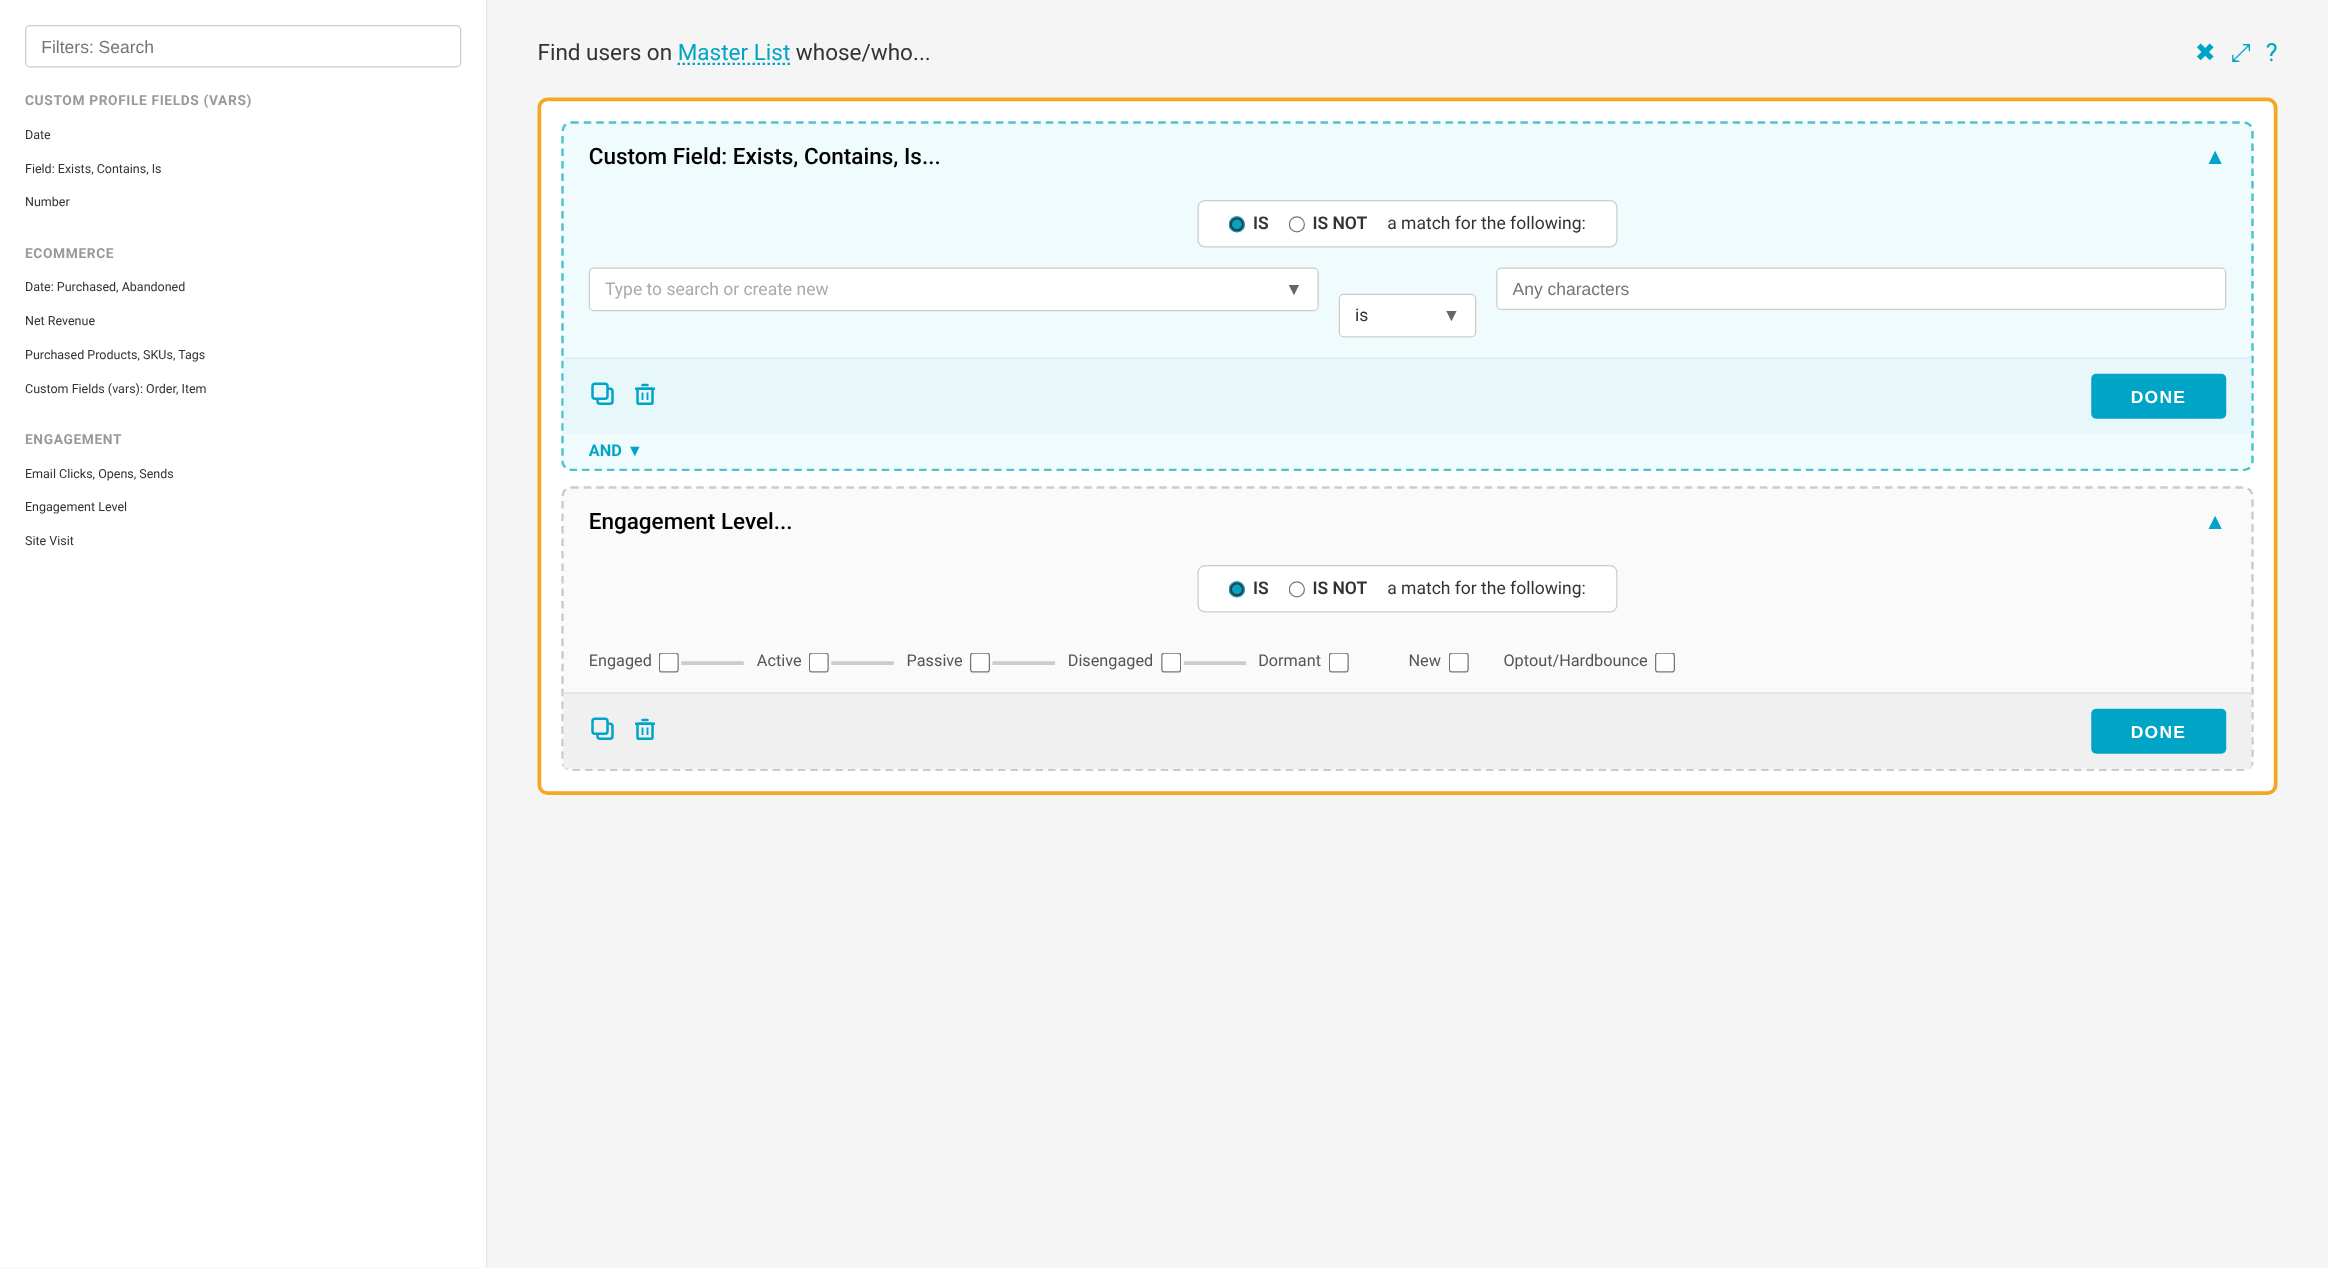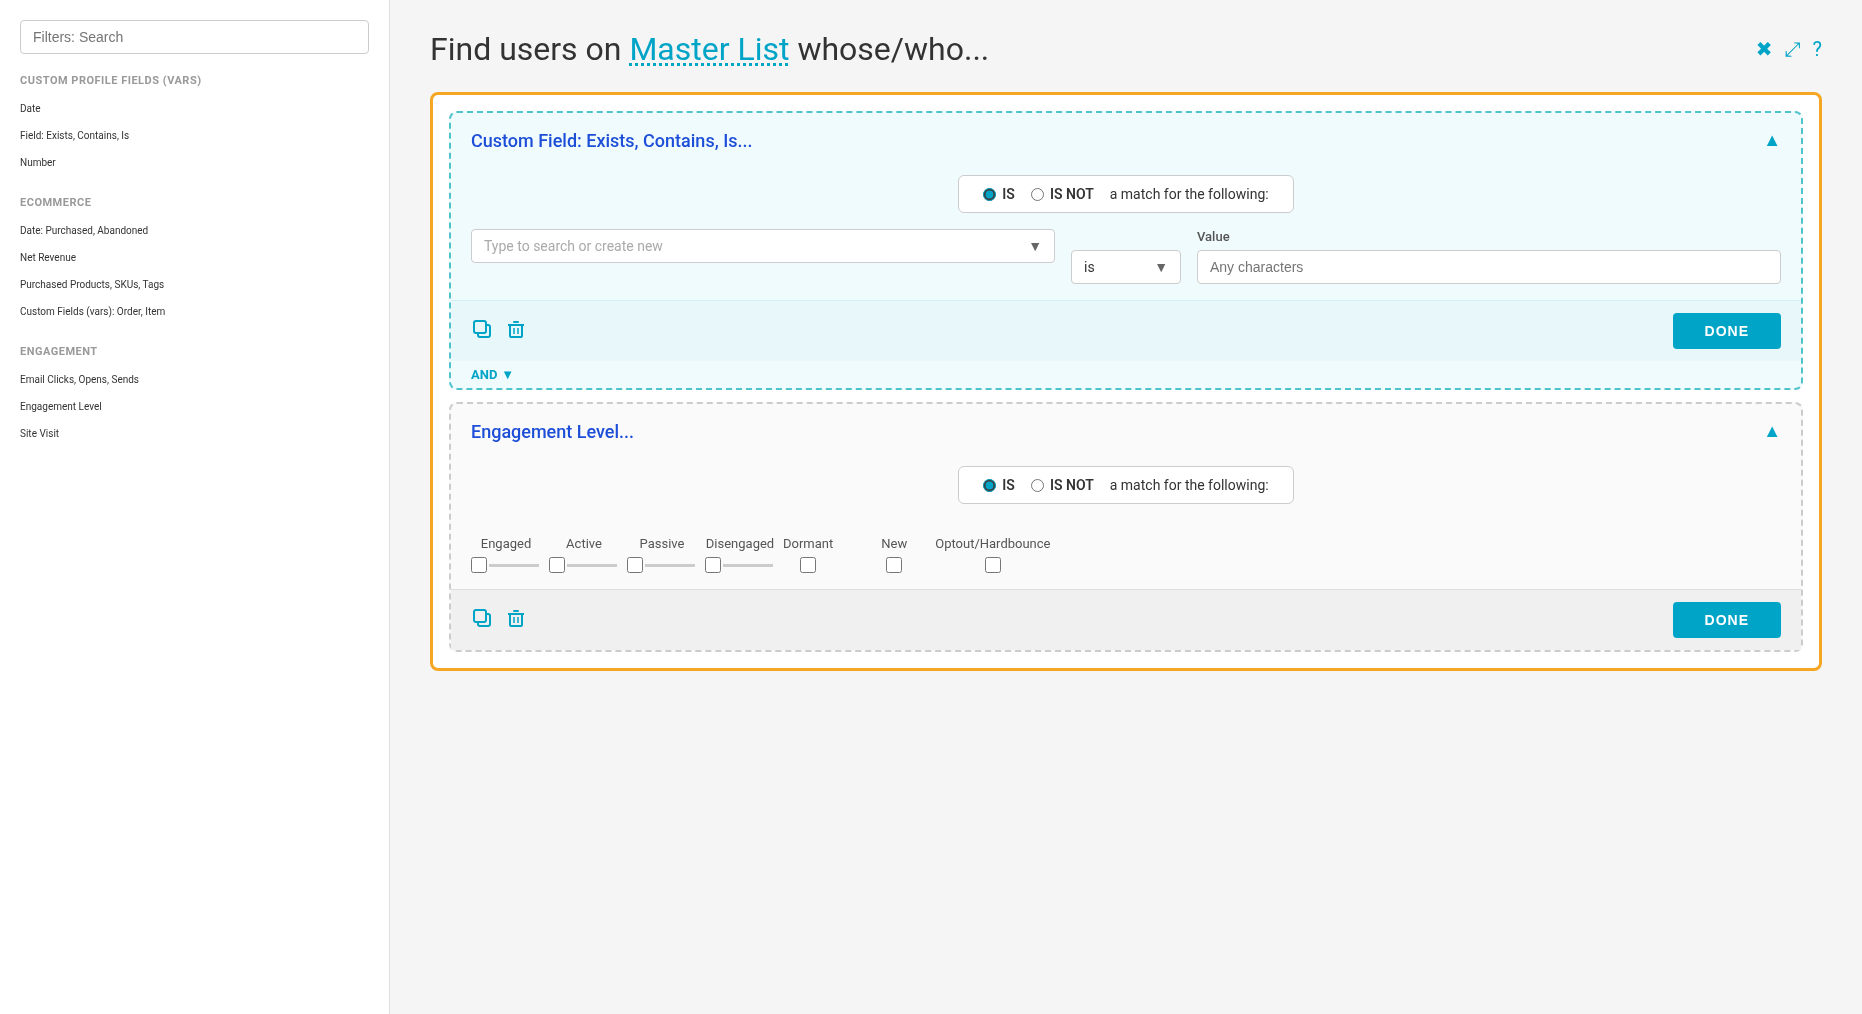--- a/index.html
+++ b/index.html
@@ -57,21 +57,21 @@
     }
 
     
     .page-header {
       display: flex;
       align-items: center;
       justify-content: space-between;
       margin-bottom: 24px;
     }
     .page-title {
-      font-size: 32px;
+      font-size: 18px;
       color: #333;
       font-weight: 400;
     }
     .page-title .highlight {
       color: #00a4c7;
       text-decoration: underline dotted #00a4c7;
       text-underline-offset: 3px;
     }
     .header-icons {
       display: flex;
@@ -102,21 +102,21 @@
     }
     .filter-card-header {
       display: flex;
       align-items: center;
       justify-content: space-between;
       padding: 16px 20px;
       cursor: pointer;
     }
     .filter-card-title {
       font-size: 18px;
-      color: #1d4ed8;
+      color: #000000;
       font-weight: 500;
     }
     .filter-card-chevron {
       color: #00a4c7;
       font-size: 18px;
     }
 
     
     .match-row {
       display: flex;
@@ -242,22 +242,21 @@
 
     
     .engagement-row {
       display: flex;
       align-items: flex-start;
       gap: 0;
       padding: 16px 20px;
     }
     .engagement-item {
       display: flex;
-      flex-direction: column;
-      align-items: center;
+      flex-direction: row;
       gap: 6px;
       margin-right: 8px;
     }
     .engagement-item:last-child { margin-right: 0; }
     .engagement-label {
       font-size: 13px;
       color: #555;
       white-space: nowrap;
     }
     .engagement-checkbox {
@@ -346,21 +345,20 @@
 
         <div class="field-group" style="flex:0; min-width:110px;">
           <span class="field-label">&nbsp;</span>
           <div class="field-select field-select-small">
             <span>is</span>
             <span class="chevron-down">▼</span>
           </div>
         </div>
 
         <div class="field-group">
-          <span class="field-label">Value</span>
           <input type="text" class="field-value-input" placeholder="Any characters" style="">
         </div>
       </div>
 
       <div class="action-row">
         <div class="action-icons">
           <span class="action-icon">
             <svg width="22" height="22" viewBox="0 0 22 22" fill="none" xmlns="http://www.w3.org/2000/svg">
               <rect x="7" y="7" width="12" height="12" rx="2" stroke="#00a4c7" stroke-width="2" fill="none"></rect>
               <rect x="3" y="3" width="12" height="12" rx="2" stroke="#00a4c7" stroke-width="2" fill="#e8f7fa"></rect>

